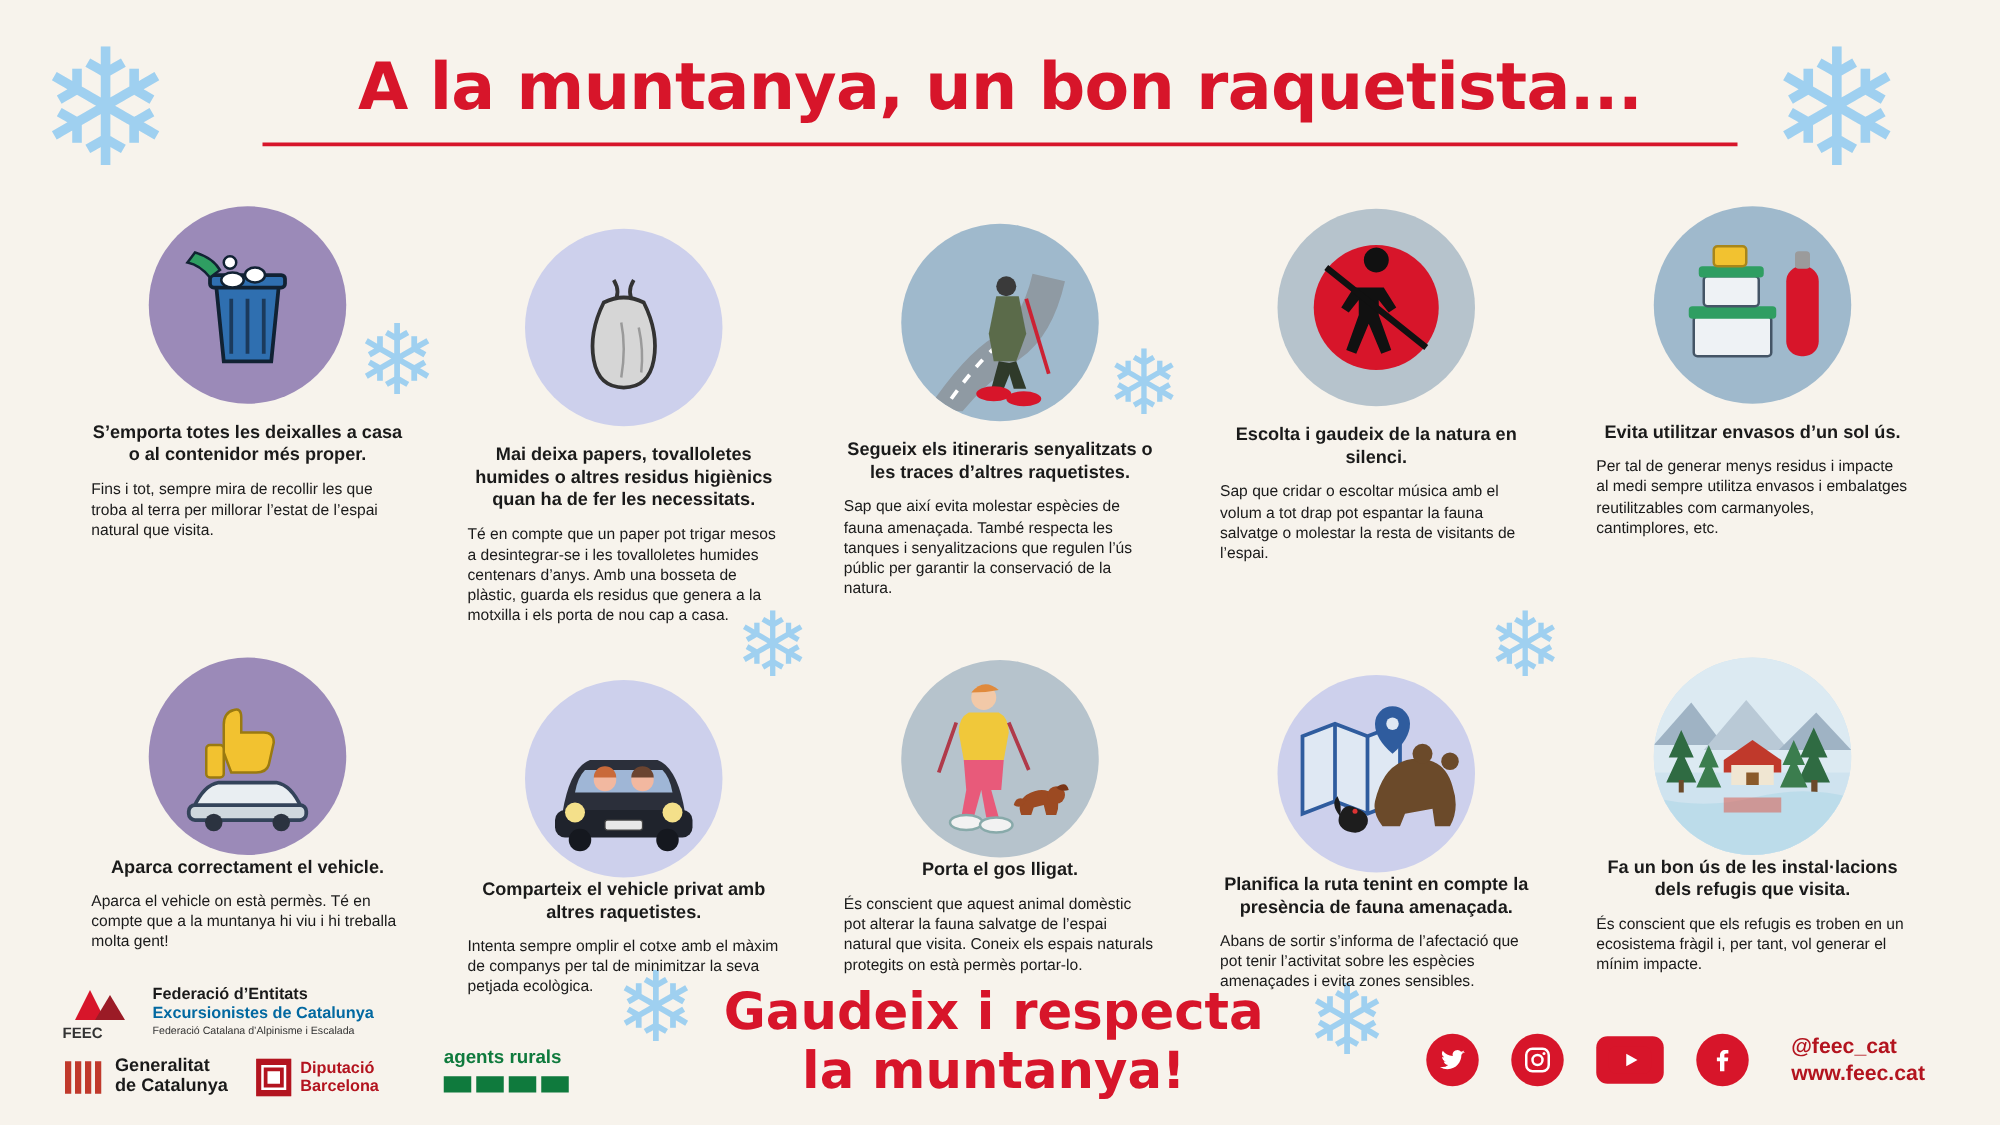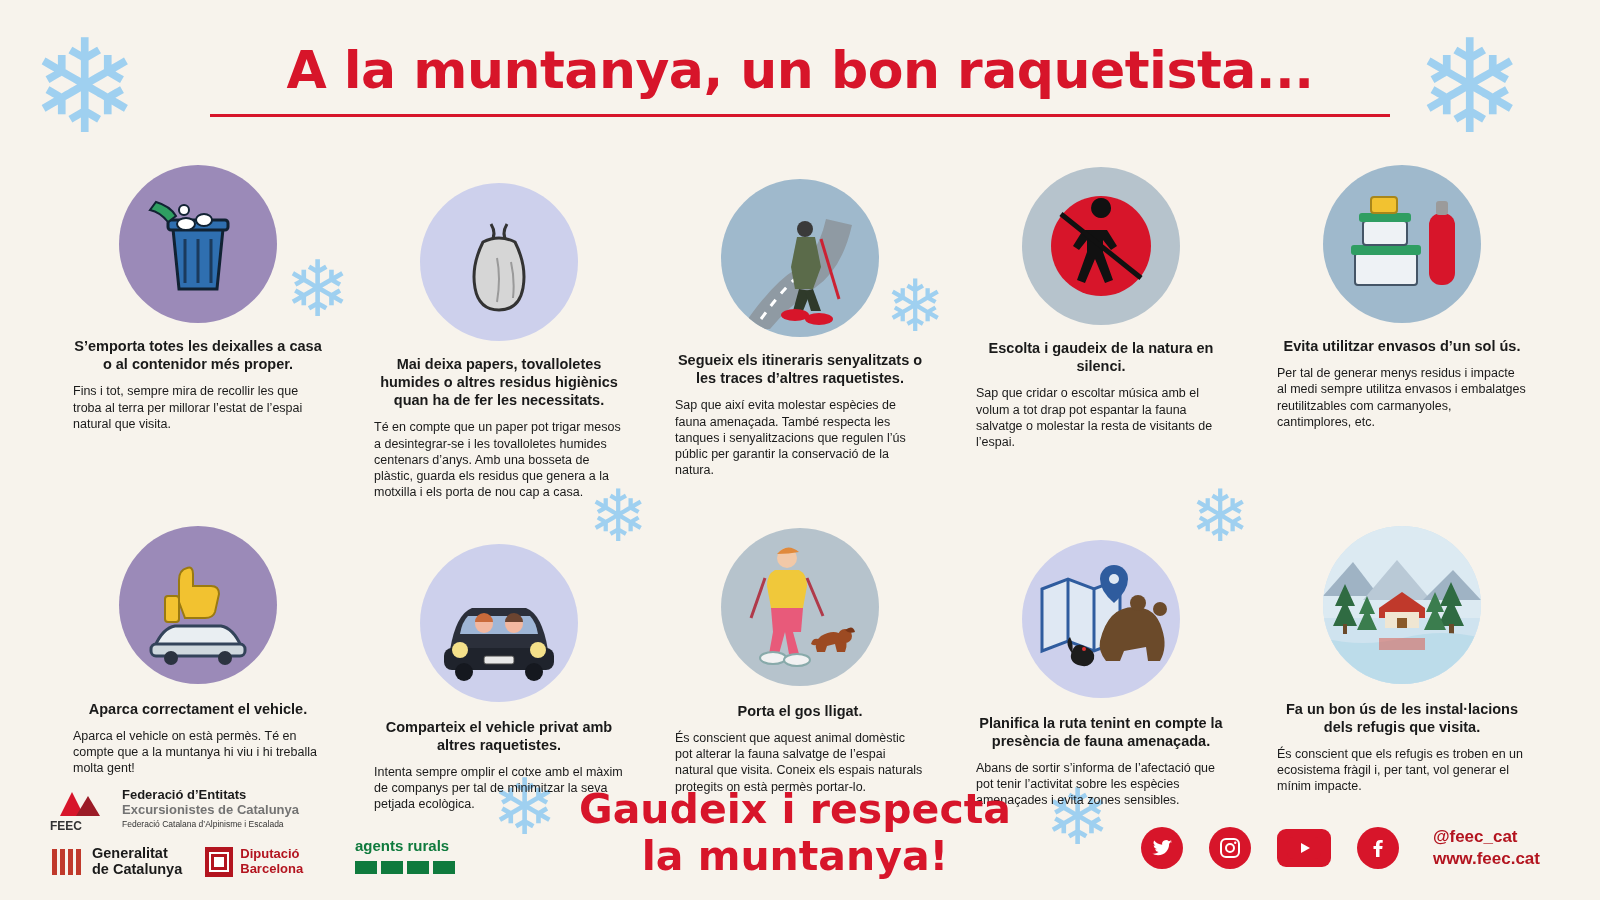--- a/index.html
+++ b/index.html
@@ -84,21 +84,21 @@
     text-align: center;
     max-width: 250px;
   }
   .cell-body {
     margin-top: 10px;
     font-size: 12.5px;
     line-height: 1.3;
     text-align: left;
     max-width: 250px;
   }
-  .row2 .cell-title { margin-top: 16px; }
+  .row2 .cell-title { margin-top: 1px; }
 
   
   .off-a { margin-top: 0px; }
   .off-b { margin-top: 18px; }
   .off-c { margin-top: 2px; }
   .off-d { margin-top: 14px; }
   .off-e { margin-top: 0px; }
 
   
   .footer {
@@ -114,21 +114,21 @@
     bottom: 22px;
     width: 460px;
   }
   .feec-row { display: flex; align-items: center; gap: 10px; }
   .feec-mark {
     width: 62px; height: 46px;
     position: relative;
   }
   .feec-text { line-height: 1.15; }
   .feec-l1 { font-size: 13px; font-weight: bold; color: #1a1a1a; }
-  .feec-l2 { font-size: 13px; font-weight: bold; color: #737373; }
+  .feec-l2 { font-size: 13px; font-weight: bold; color: #0369a1; }
   .feec-l3 { font-size: 8.5px; color: #333; margin-top: 2px; }
 
   .gov-row { display: flex; align-items: center; gap: 23px; margin-top: 14px; }
   .gencat { display: flex; align-items: center; gap: 8px; }
   .gencat-mark { width: 34px; height: 30px; position: relative; }
   .gencat-text { font-size: 14.5px; font-weight: bold; line-height: 1.1; }
   .dipu { display: flex; align-items: center; gap: 7px; }
   .dipu-mark { width: 28px; height: 30px; background: #b3141f; position: relative; }
   .dipu-text { font-size: 13px; font-weight: bold; color: #b3141f; line-height: 1.15; }
 

